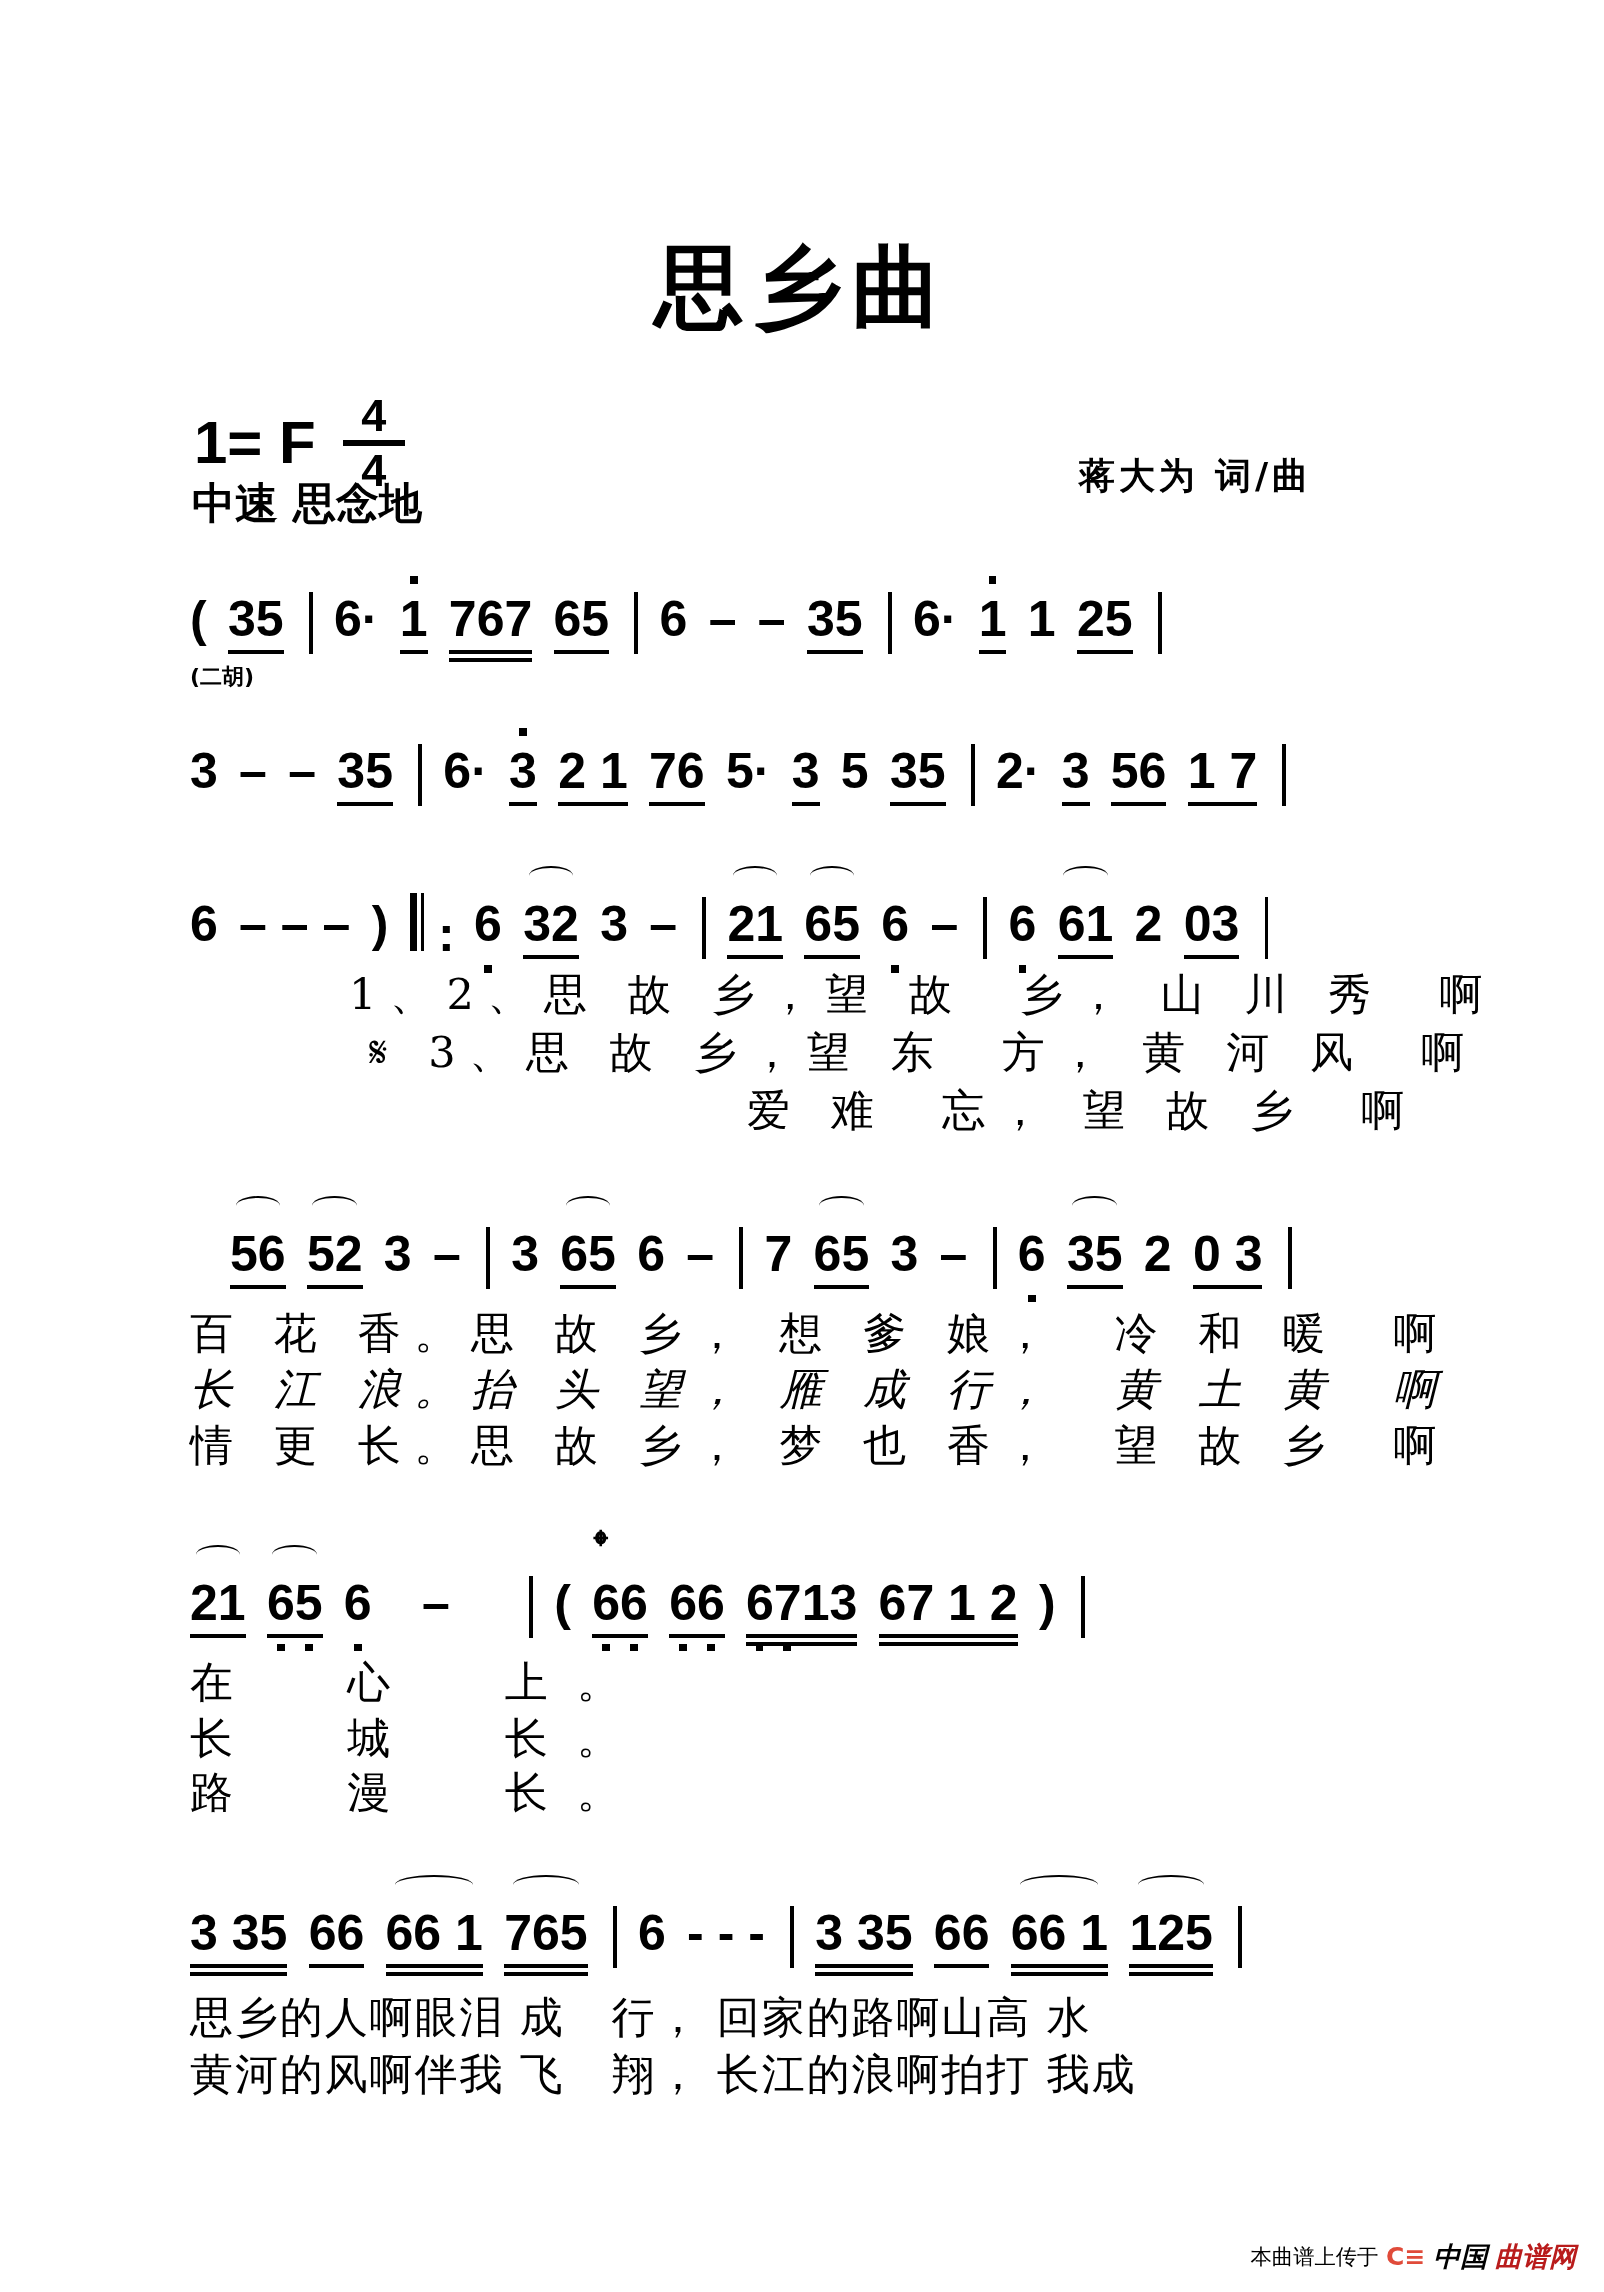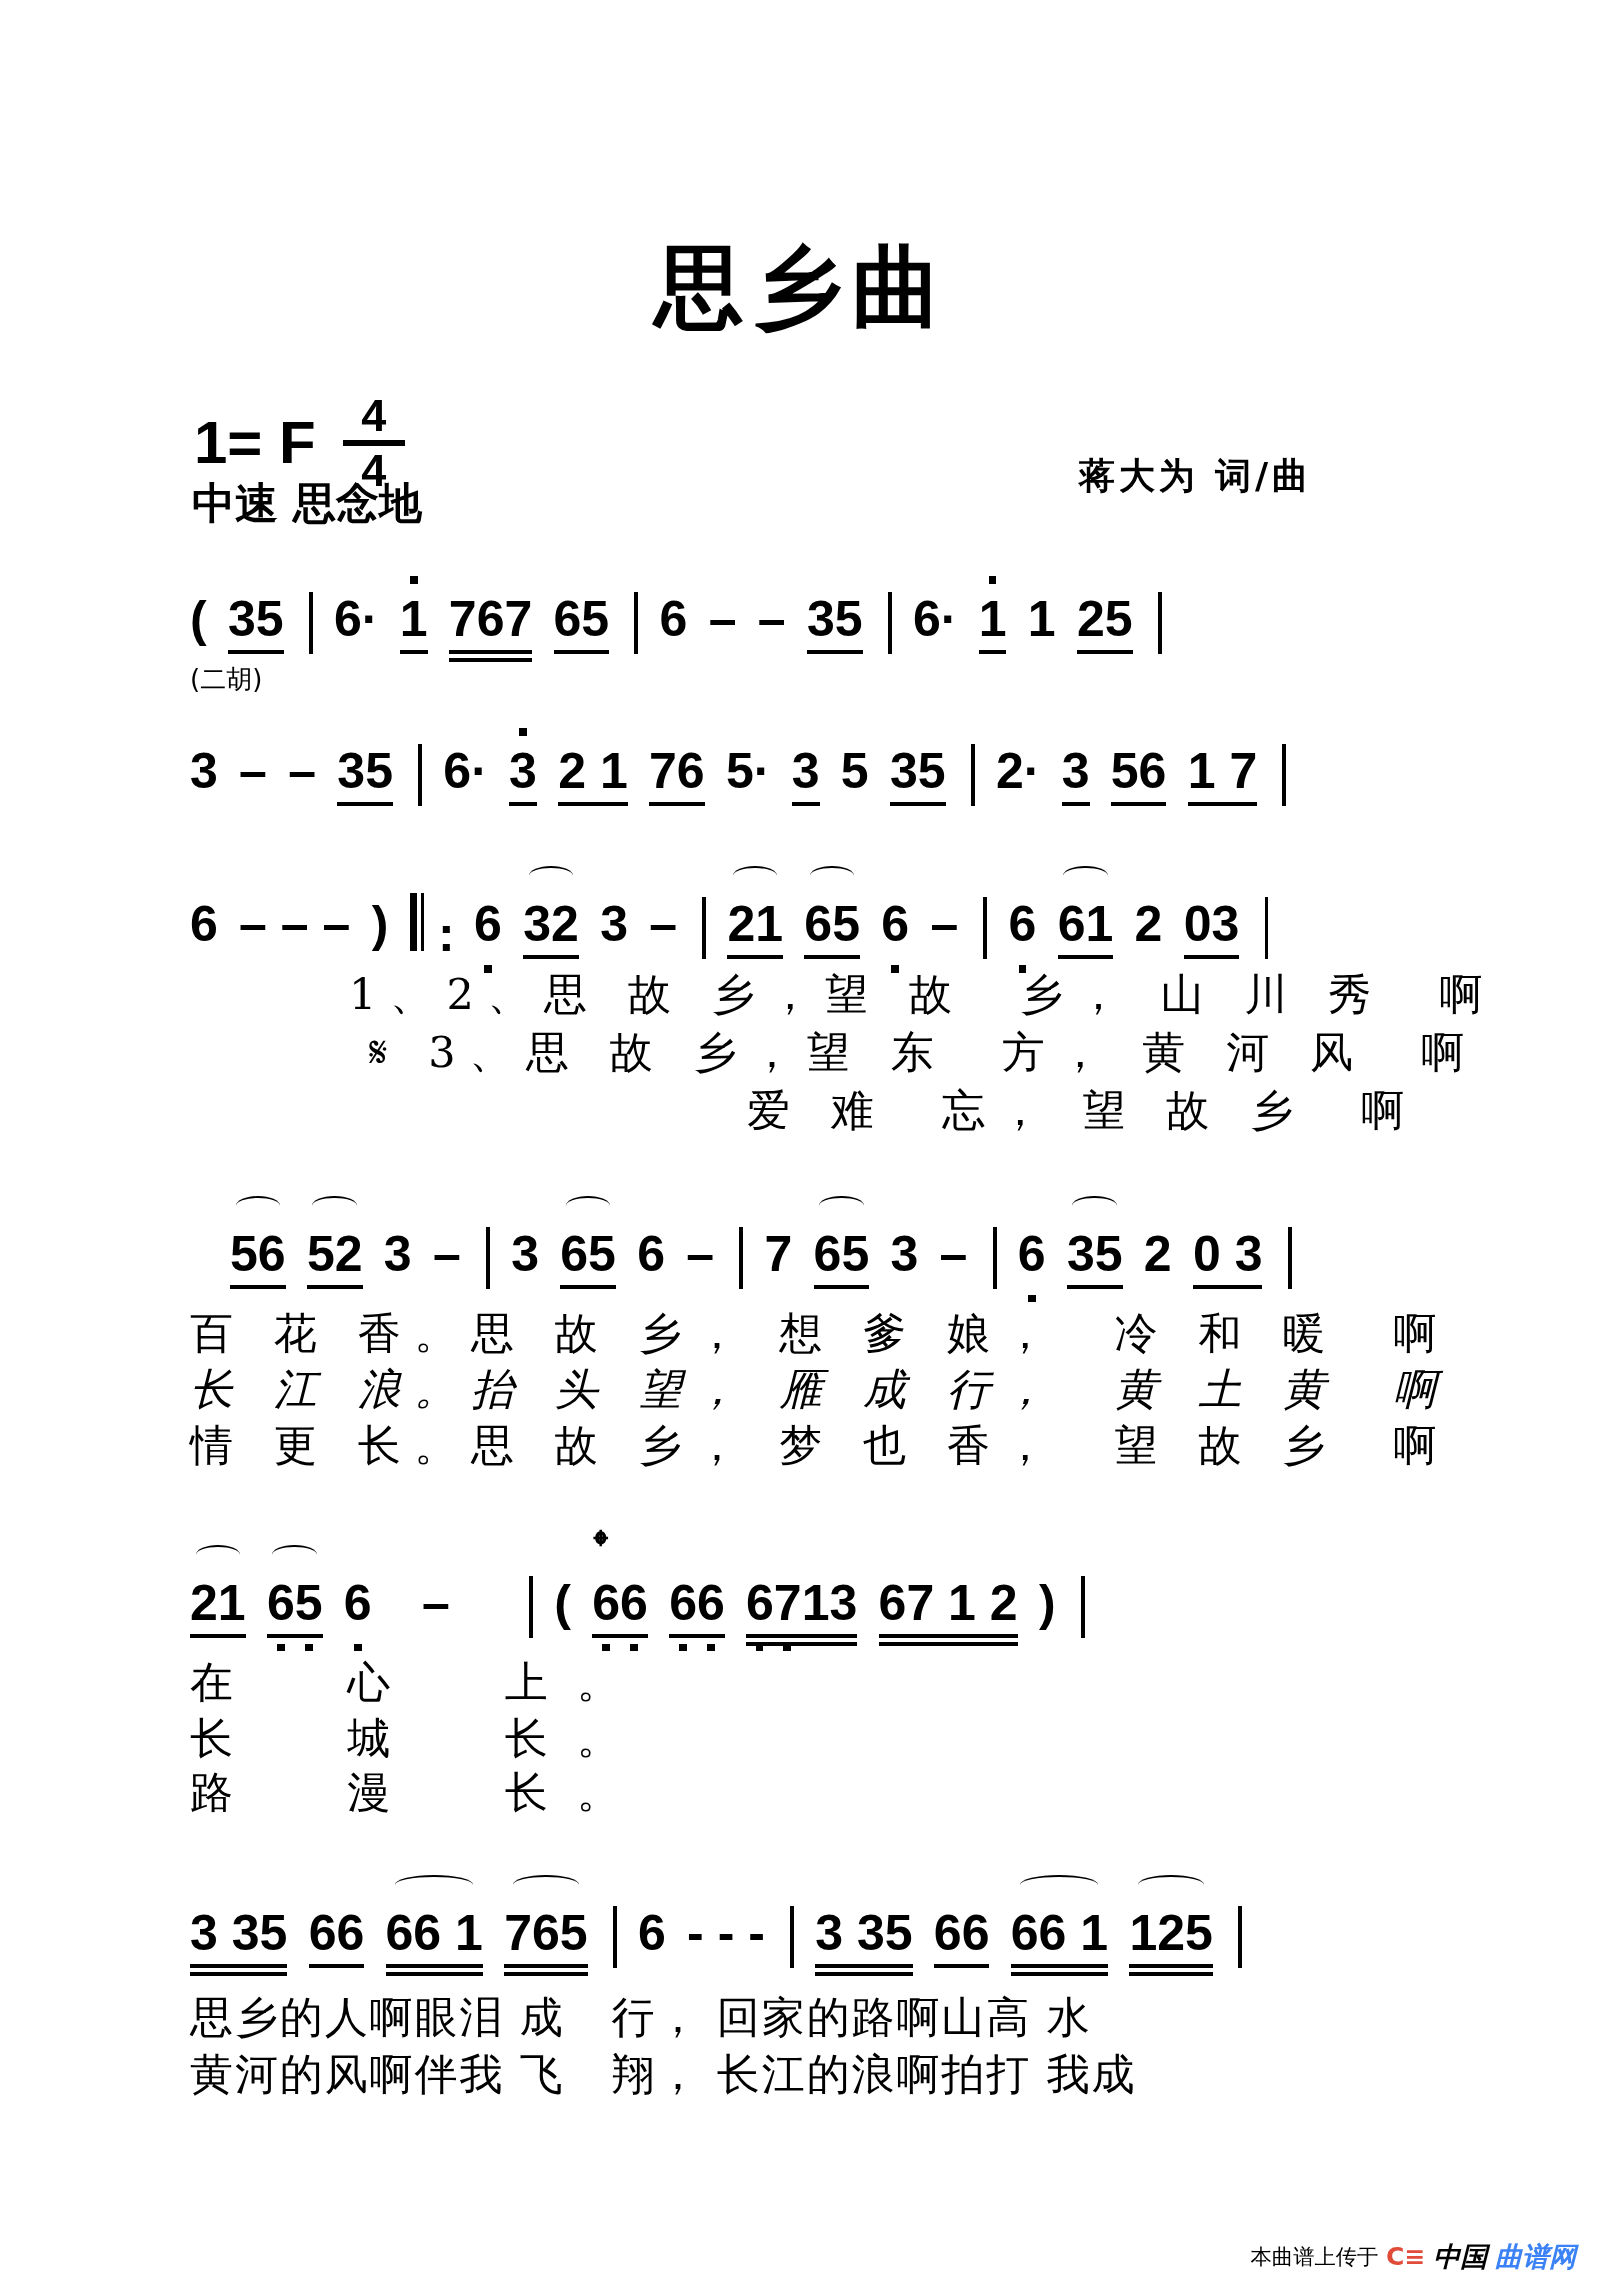--- a/index.html
+++ b/index.html
@@ -14,27 +14,27 @@
   .author{left:1079px;top:452px;font-size:36px;font-weight:bold;font-family:"DejaVu Serif","Liberation Serif",serif;letter-spacing:3.9px;}
   .notes{position:absolute;white-space:nowrap;font-family:"Liberation Sans","DejaVu Sans",sans-serif;font-weight:bold;font-size:50px;line-height:58px;}
   .tok{display:inline-block;position:relative;margin-right:21.3px;}
   .tok.u::after{content:"";position:absolute;left:0;right:0;bottom:-5.8px;height:3.9px;background:#000;}
   .tok.uu::before{content:"";position:absolute;left:0;right:0;bottom:-13.6px;height:3.9px;background:#000;}
   .bar{display:inline-block;width:3.9px;height:62px;background:#000;vertical-align:middle;margin:0 21.3px 0 3.9px;}
   .hi{position:absolute;top:-13.6px;left:50%;width:7.8px;height:7.8px;background:#000;margin-left:-3.9px;}
   .lo{position:absolute;bottom:-19.4px;left:50%;width:7.8px;height:7.8px;background:#000;margin-left:-3.9px;}
   .slur{position:absolute;top:-29px;left:10%;width:80%;height:17.5px;border-top:2.9px solid #000;border-radius:50% 50% 0 0;}
   .lyric{position:absolute;font-family:"DejaVu Serif","Liberation Serif",serif;font-size:43px;letter-spacing:13.6px;white-space:pre;}
-  .small{position:absolute;font-size:26px;font-weight:normal;}
+  .small{position:absolute;font-size:22px;font-weight:bold;}
   .repeat{display:inline-block;vertical-align:middle;margin-right:19.4px;}
   .coda{position:absolute;font-size:39px;font-weight:bold;}
   .footer{right:29px;bottom:17.5px;font-size:21.3px;display:flex;align-items:center;gap:7.8px;text-align:center;}
   .logo-c{color:#e04b3a;font-weight:bold;font-size:25px;}
   .logo-zh{font-weight:bold;font-size:27px;font-style:italic;}
-  .logo-q{color:#3b82f6;font-weight:bold;font-size:27px;font-style:italic;}
+  .logo-q{color:#b91c1c;font-weight:bold;font-size:27px;font-style:italic;}
 </style>
 </head>
 <body>
 
 <div class="abs title">思乡曲</div>
 
 <div class="abs key">
   <span>1= F</span>
   <span class="frac">
     <span>4</span>

